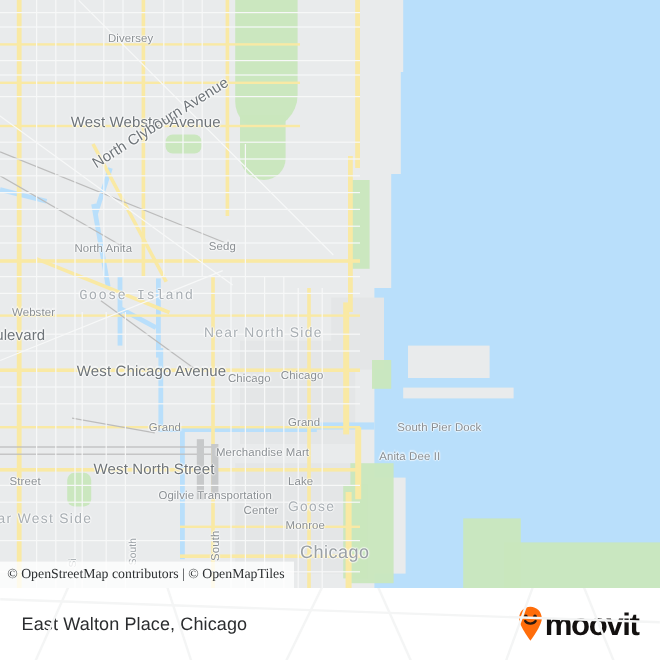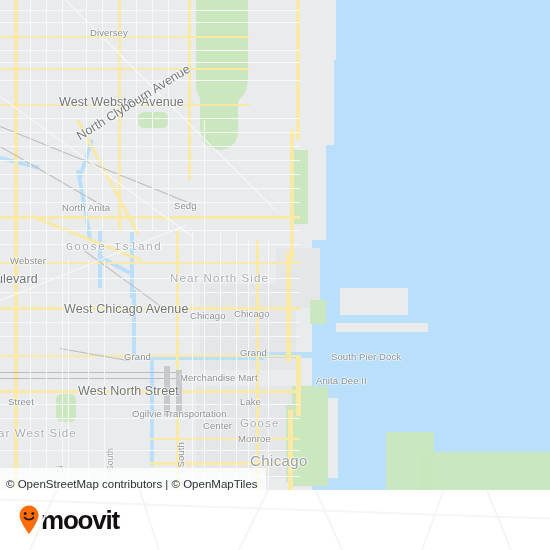--- a/index.html
+++ b/index.html
@@ -125,22 +125,23 @@
   }
 
   
   .attrib {
     position: absolute;
     left: 0; top: 468px;
     height: 22px;
     padding: 0 8px 0 6px;
     background: rgba(255,255,255,.78);
     display: flex;
-    align-items: flex-end;
+    align-items: center;
     z-index: 30;
+    font-family: Liberation Serif, serif;
   }
   .attrib span {
     font-size: 11.5px;
     color: #2e3133;
     white-space: nowrap;
   }
 
   
   .footer {
     position: absolute;
@@ -348,20 +349,21 @@
     <div class="footer-bg-lines">
       <i style="left:40px;top:-20px;width:2px;height:110px;transform:rotate(24deg);"></i>
       <i style="left:150px;top:-20px;width:2px;height:110px;transform:rotate(-18deg);"></i>
       <i style="left:250px;top:-20px;width:2px;height:110px;transform:rotate(26deg);"></i>
       <i style="left:330px;top:-20px;width:2px;height:110px;transform:rotate(-24deg);"></i>
       <i style="left:430px;top:-20px;width:2px;height:110px;transform:rotate(20deg);"></i>
       <i style="left:500px;top:-20px;width:2px;height:110px;transform:rotate(-22deg);"></i>
       <i style="left:0;top:18px;width:550px;height:2px;transform:rotate(2deg);"></i>
     </div>
 
+    <div class="footer-title">East Walton Place, Chicago</div>
 
     <div class="brand">
       <svg width="22" height="30" viewBox="0 0 22 30">
         <path d="M11 29 C11 29 20.5 16.5 20.5 10.5 C20.5 4.8 16.2 0.6 11 0.6 C5.8 0.6 1.5 4.8 1.5 10.5 C1.5 16.5 11 29 11 29 Z" fill="#ff6d0a"></path>
         <circle cx="7.2" cy="8.6" r="1.5" fill="#2b1a10"></circle>
         <circle cx="14.8" cy="8.6" r="1.5" fill="#2b1a10"></circle>
         <path d="M6.6 12.4 C8.4 15.4 13.6 15.4 15.4 12.4" stroke="#2b1a10" stroke-width="1.9" fill="none" stroke-linecap="round"></path>
       </svg>
       <div class="brand-word">moovit</div>
     </div>

